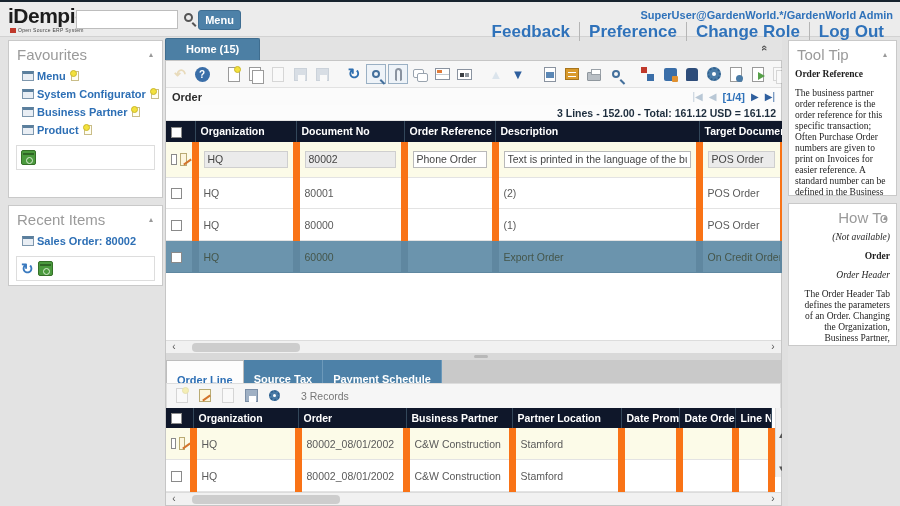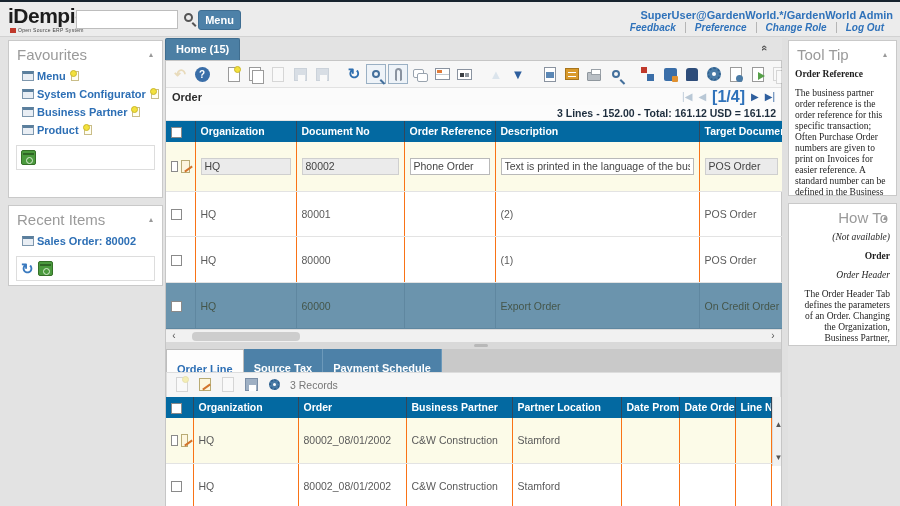--- a/index.html
+++ b/index.html
@@ -10,21 +10,21 @@
   .topline { position:absolute; left:0; top:0; width:900px; height:2px; background:#18242f; }
   .header { position:absolute; left:0; top:2px; width:900px; height:35px; background:#ececec; border-bottom:1px solid #d2d2d2; }
   .logo { position:absolute; left:8px; top:3px; font-size:21px; font-weight:bold; color:#1c1c1c; letter-spacing:-0.5px; line-height:21px; }
   .logo-tag { position:absolute; left:10px; top:25px; font-size:5px; color:#444; letter-spacing:0.3px; }
   .logo-tag::before { content:""; display:inline-block; width:6px; height:5px; background:#c0392b; margin-right:2px; vertical-align:middle; }
   .search-box { position:absolute; left:76px; top:8px; width:102px; height:19px; border:1px solid #bdbdbd; background:#fff; font-size:11px; padding:0 4px; }
   .mag { position:absolute; left:184px; top:11px; width:9px; height:9px; border:2px solid #555; border-radius:50%; }
   .mag::after { content:""; position:absolute; left:7px; top:7px; width:5px; height:2px; background:#555; transform:rotate(45deg); transform-origin:0 0; }
   .menu-btn { position:absolute; left:198px; top:8px; width:43px; height:20px; background:#4d81a8; border:1px solid #3e6d91; border-radius:3px; color:#fff; font-weight:bold; font-size:11px; text-align:center; line-height:18px; cursor:pointer; }
   .user-line { position:absolute; right:7px; top:7px; font-size:11px; font-weight:bold; color:#2f72ba; }
-  .link-row { position:absolute; right:7px; top:20px; font-size:10px; font-weight:bold; color:#2f72ba;font-style:italic; }
+  .link-row { position:absolute; right:7px; top:20px; font-size:17px; font-weight:bold; color:#2f72ba; }
   .link-row span.link { cursor:pointer; padding:0 9px; }
   .link-row span.link + span.link { border-left:1px solid #b5b5b5; }
 
   
   .panel { position:absolute; background:#fff; border:1px solid #c9c9c9; }
   .panel-h { padding:5px 8px 4px 8px; font-size:15px; color:#9a9a9a; position:relative; }
   .panel-h .collapse { position:absolute; right:9px; top:9px; font-size:8px; color:#999; }
   .fav-panel { left:8px; top:40px; width:155px; height:158px; }
   .recent-panel { left:8px; top:205px; width:155px; height:81px; }
   .side-item { display:flex; align-items:center; gap:3px; padding:3px 4px 3px 13px; color:#2d6fb5; font-weight:bold; font-size:11px; cursor:pointer; white-space:nowrap; }
@@ -33,21 +33,21 @@
   .newdoc-ic::after { content:""; position:absolute; left:-2px; top:-2px; width:5px; height:5px; border-radius:50%; background:#f3e13d; border:1px solid #cbb82a; }
   .side-tray { margin:6px 7px 0 7px; border:1px solid #ddd; height:25px; display:flex; align-items:center; gap:4px; padding:0 4px; }
   .bin-ic { width:15px; height:15px; background:#4b9a3e; border:1px solid #357028; border-radius:2px; position:relative; cursor:pointer; }
   .bin-ic::before { content:""; position:absolute; left:1px; top:2px; right:1px; height:2px; background:#2f6625; }
   .bin-ic::after { content:""; position:absolute; left:4px; top:6px; width:5px; height:5px; border:1px solid #d9ecd2; border-radius:50%; }
   .refresh-ic { font-size:15px; font-weight:bold; color:#3a7abf; line-height:15px; cursor:pointer; }
 
   
   .main { position:absolute; left:165px; top:38px; width:617px; height:468px; display:flex; flex-direction:column; }
   .tabbar { height:22px; display:flex; position:relative; }
-  .tab { padding:0 10px; font-size:11px; font-weight:bold; line-height:21px; cursor:pointer; border:1px solid #bdbdbd; border-bottom:none; border-radius:2px 2px 0 0; }
+  .tab { padding:0 20px; font-size:11px; font-weight:bold; line-height:21px; cursor:pointer; border:1px solid #bdbdbd; border-bottom:none; border-radius:2px 2px 0 0; }
   .tab.home { background:#4c7fa4; color:#fff; border-color:#3f6d8f; }
   .tab.active { background:#fcfcfc; color:#2d6fb5; }
   .tab .x { color:#3a3a3a; font-weight:bold; margin-left:7px; font-size:10px; cursor:pointer; }
   .collapse-north { position:absolute; right:14px; top:4px; color:#555; cursor:pointer; font-size:11px; display:inline-block; transform:rotate(90deg); font-weight:bold; }
   .main-body { flex:1; background:#fff; border:1px solid #c6c6c6; display:flex; flex-direction:column; }
 
   
   .toolbar { height:27px; background:#f7f7f7; border-bottom:1px solid #e2e2e2; display:flex; align-items:center; padding:0 4px; gap:2px; }
   .tb { width:20px; height:20px; display:flex; align-items:center; justify-content:center; cursor:pointer; position:relative; flex:0 0 auto; }
   .tb.boxed { border:1px solid #9ab0c4; background:#eef3f8; }
@@ -98,27 +98,27 @@
   .imp { width:12px; height:15px; background:#fff; border:1px solid #9a9a9a; position:relative; }
   .imp::after { content:""; position:absolute; right:-2px; bottom:1px; width:0; height:0; border-top:4px solid transparent; border-bottom:4px solid transparent; border-left:7px solid #56a048; }
   .pencil-page { width:12px; height:13px; background:#fdf6dd; border:1px solid #b9ab74; position:relative; }
   .pencil-page::after { content:""; position:absolute; left:2px; top:7px; width:9px; height:2px; background:#d3742c; transform:rotate(-35deg); }
 
   
   .title-row { height:17px; display:flex; align-items:center; padding:0 6px; background:#fbfbfb; }
   .win-title { font-weight:bold; font-size:11px; color:#2b2b2b; }
   .nav { margin-left:auto; display:flex; align-items:center; gap:6px; font-size:10px; }
   .nav .n-dis { color:#b9c8d6; } .nav .n-en { color:#2e5f9e; cursor:pointer; }
-  .nav .pg { color:#2f72ba; font-weight:bold; font-size:16px; }
+  .nav .pg { color:#2f72ba; font-weight:bold; font-size:11px; }
   .status-row { height:16px; background:#fcfcfc; border-bottom:1px solid #e4e4e4; display:flex; align-items:center; justify-content:flex-end; padding:0 5px; font-weight:bold; font-size:10.5px; color:#1e2e3e; }
 
   
   table.grid { border-collapse:collapse; table-layout:fixed; width:100%; }
-  .grid th { background:#0369a1; color:#fff; font-size:10.5px; font-weight:bold; text-align:left; padding:4px 5px; border-right:1px solid #33475a; overflow:hidden; white-space:nowrap; height:20px; }
-  .grid td { font-size:10.5px; color:#5a5a5a; padding:16px 5px; border-right:1px solid #f97316; border-bottom:1px solid #e3e3e3; overflow:hidden; white-space:nowrap; height:24px; }
+  .grid th { background:#0f172a; color:#fff; font-size:10.5px; font-weight:bold; text-align:left; padding:4px 5px; border-right:1px solid #33475a; overflow:hidden; white-space:nowrap; height:20px; }
+  .grid td { font-size:10.5px; color:#5a5a5a; padding:9px 5px; border-right:7px solid #f97316; border-bottom:1px solid #e3e3e3; overflow:hidden; white-space:nowrap; height:24px; }
   tr.cur td { background:#fcfbe8; }
   tr.sel td { background:#6b94ad; color:#45564a; border-right-color:#5f87a0; border-bottom-color:#5f87a0; }
   .cb { width:11px; height:11px; background:#fff; border:1px solid #8a8a8a; display:inline-block; vertical-align:middle; cursor:pointer; }
   .cbcell { text-align:left; }
   .cbwrap { display:flex; align-items:center; gap:3px; }
   .cell-input { height:17px; font-size:10.5px; padding:0 3px; border:1px solid #b9b9b9; background:#fff; font-family:"Liberation Sans",sans-serif; color:#444; width:100%; }
   .cell-input.ro { background:#ebebeb; border-color:#cfcfcf; }
   .grid-fill { flex:1; background:#fff; }
 
   
@@ -127,21 +127,21 @@
   .hscroll .la { left:2px; } .hscroll .ra { right:2px; }
   .hthumb { position:absolute; top:2px; height:9px; background:#cdcdcd; border-radius:4px; cursor:grab; }
   .splitter { height:7px; background:#d9d9d9; position:relative; cursor:row-resize; }
   .splitter::after { content:""; position:absolute; left:50%; top:2px; width:14px; height:3px; background:#b8b8b8; border-radius:2px; }
 
   
   .dtabs { height:23px; background:#c9c9c9; display:flex; align-items:flex-end; padding-left:0; }
   .dtab { padding:8px 10px; line-height:22px; height:23px; font-size:11px; font-weight:bold; cursor:pointer; background:#4d81a8; color:#fff; border-right:1px solid #6c99ba; }
   .dtab.active { background:#fdfdfd; color:#2d6fb5; border:1px solid #bdbdbd; border-bottom:none; }
   .dtoolbar { height:25px; background:#f6f6f6; border:1px solid #ddd; border-bottom:none; display:flex; align-items:center; gap:3px; padding:0 5px; }
-  .rec-count { font-size:10.5px; color:#777; margin-left:3px; }
+  .rec-count { font-size:10.5px; color:#777; margin-left:14px; }
   .dgrid-wrap { display:flex; }
   .dgrid-main { flex:1; }
   .vscroll { width:12px; background:#f1f1f1; border-left:1px solid #ddd; position:relative; }
   .vscroll .ua,.vscroll .da { position:absolute; left:0; width:12px; height:12px; color:#555; font-size:8px; text-align:center; line-height:12px; cursor:pointer; }
   .vscroll .ua { top:22px; } .vscroll .da { bottom:2px; }
 
   
   .vsplit { position:absolute; left:782px; top:38px; width:6px; height:468px; background:#e0e0e0; cursor:col-resize; }
   .tooltip-panel { left:788px; top:40px; width:109px; height:156px; overflow:hidden; }
   .howto-panel { left:788px; top:203px; width:109px; height:143px; overflow:hidden;text-align:right; }

